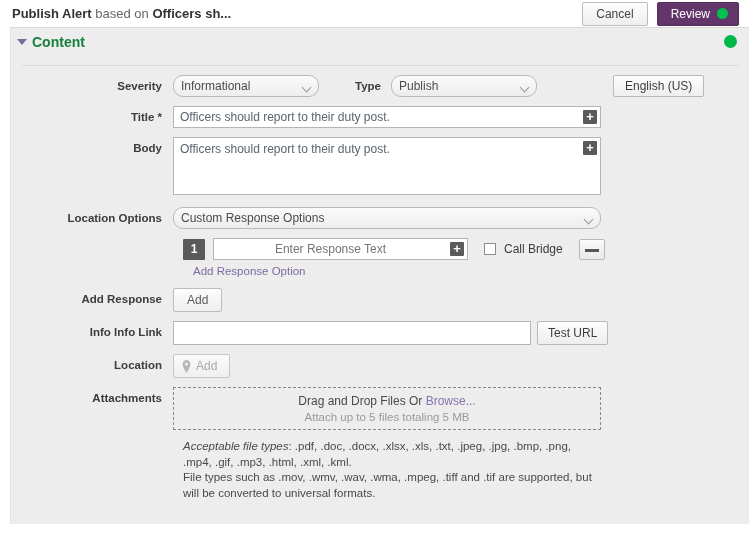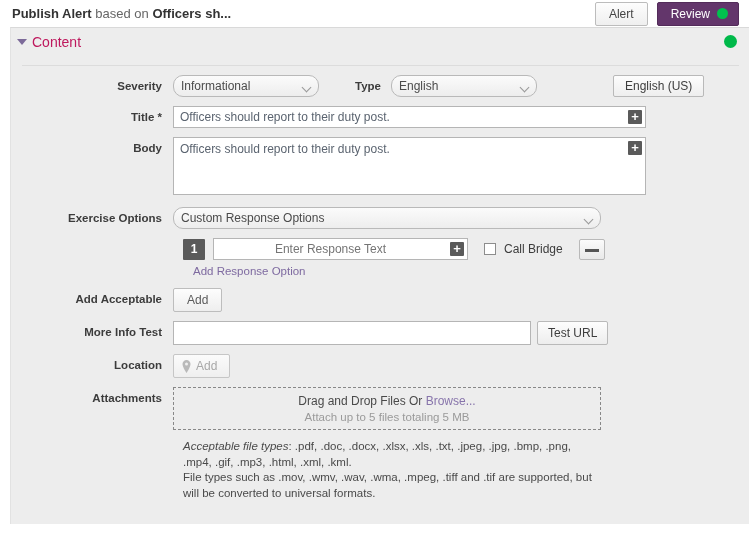--- a/index.html
+++ b/index.html
@@ -94,21 +94,22 @@
   .caret {
     width: 0; height: 0;
     border-left: 5px solid transparent;
     border-right: 5px solid transparent;
     border-top: 6px solid #7c6a99;
     margin-right: 5px;
     cursor: pointer;
   }
   .panel-title {
     font-size: 14px;
-    color: #be185d;
+    color: #15803d;
+    font-weight: bold;
   }
   .status-dot {
     margin-left: auto;
     width: 13px; height: 13px;
     border-radius: 50%;
     background: #00b94a;
   }
   .panel-divider {
     position: absolute;
     left: 11px; right: 10px;
@@ -189,21 +190,21 @@
     font-size: 12px;
     color: #3d3d3d;
     height: 22px;
     padding: 0 11px;
     cursor: pointer;
   }
 
   
   .field-wrap {
     position: relative;
-    width: 473px;
+    width: 428px;
   }
   .txtinput {
     width: 100%;
     height: 22px;
     border: 1px solid #b5b5b5;
     background: #ffffff;
     font-size: 12px;
     color: #5b6470;
     padding: 0 26px 0 6px;
     outline: none;
@@ -371,21 +372,21 @@
   .filetypes em { font-style: italic; }
 </style>
 </head>
 <body>
 
 <div class="topbar">
   <div class="topbar-title">
     <span class="strong">Publish Alert</span><span> based on </span><span class="strong">Officers sh...</span>
   </div>
   <div class="topbar-actions">
-    <button class="btn-cancel">Alert</button>
+    <button class="btn-cancel">Cancel</button>
     <button class="btn-review">
       <span>Review</span>
       <span class="review-dot"></span>
     </button>
   </div>
 </div>
 
 <div class="page">
   <div class="content-panel">
 
@@ -399,21 +400,21 @@
     <div class="form">
 
       <div class="row">
         <div class="lbl">Severity</div>
         <div class="selectbox sev-select">
           <span>Informational</span>
           <span class="chev"></span>
         </div>
         <div class="lbl lbl-type">Type</div>
         <div class="selectbox type-select">
-          <span>English</span>
+          <span>Publish</span>
           <span class="chev"></span>
         </div>
         <button class="btn-lang">English (US)</button>
       </div>
 
       <div class="row">
         <div class="lbl">Title *</div>
         <div class="field-wrap">
           <input class="txtinput" type="text" value="Officers should report to their duty post." style="">
           <span class="plus-badge">+</span>
@@ -422,47 +423,47 @@
 
       <div class="row">
         <div class="lbl">Body</div>
         <div class="field-wrap">
           <textarea class="txtarea" style="">Officers should report to their duty post.</textarea>
           <span class="plus-badge">+</span>
         </div>
       </div>
 
       <div class="row">
-        <div class="lbl">Exercise Options</div>
+        <div class="lbl">Location Options</div>
         <div class="selectbox resp-select">
           <span>Custom Response Options</span>
           <span class="chev"></span>
         </div>
       </div>
 
       <div class="resp-line">
         <div class="num-badge">1</div>
         <div class="resp-field-wrap">
           <input class="txtinput" type="text" placeholder="Enter Response Text" style="">
           <span class="plus-badge">+</span>
         </div>
         <span class="chk"></span>
         <span class="chk-label">Call Bridge</span>
         <span class="minus-btn"></span>
       </div>
 
       <div class="add-resp-link">Add Response Option</div>
 
       <div class="row">
-        <div class="lbl">Add Acceptable</div>
+        <div class="lbl">Add Response</div>
         <button class="btn-small">Add</button>
       </div>
 
       <div class="row">
-        <div class="lbl">More Info Test</div>
+        <div class="lbl">Info Info Link</div>
         <input class="url-input" type="text" value="" style="">
         <button class="btn-testurl">Test URL</button>
       </div>
 
       <div class="row">
         <div class="lbl">Location</div>
         <button class="btn-location">
           <svg class="pin-icon" viewBox="0 0 9 13">
             <path d="M4.5 0C2.3 0 .5 1.8.5 4c0 3 4 9 4 9s4-6 4-9c0-2.2-1.8-4-4-4z" fill="#b9b9b9"></path>
             <circle cx="4.5" cy="4" r="1.5" fill="#efefef"></circle>

